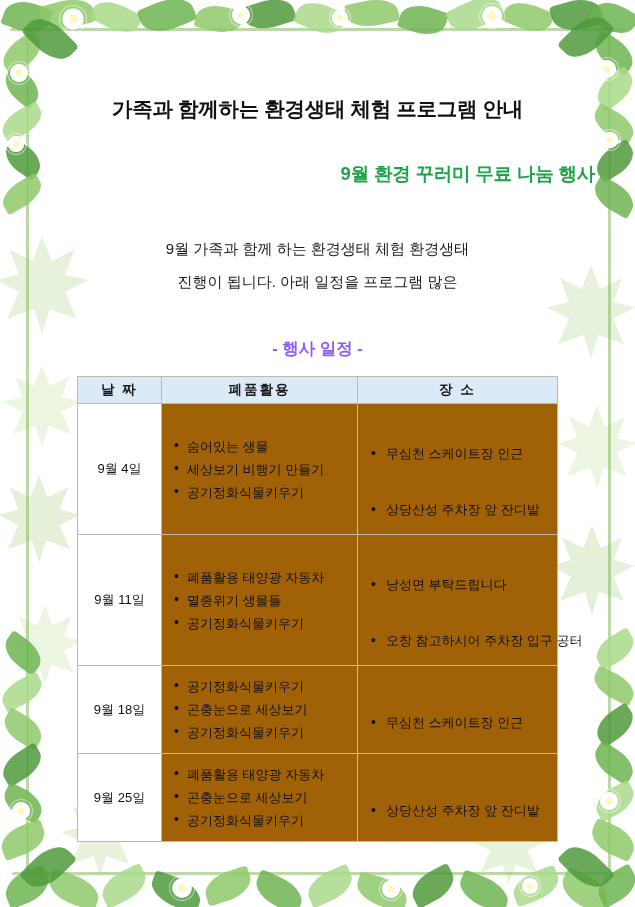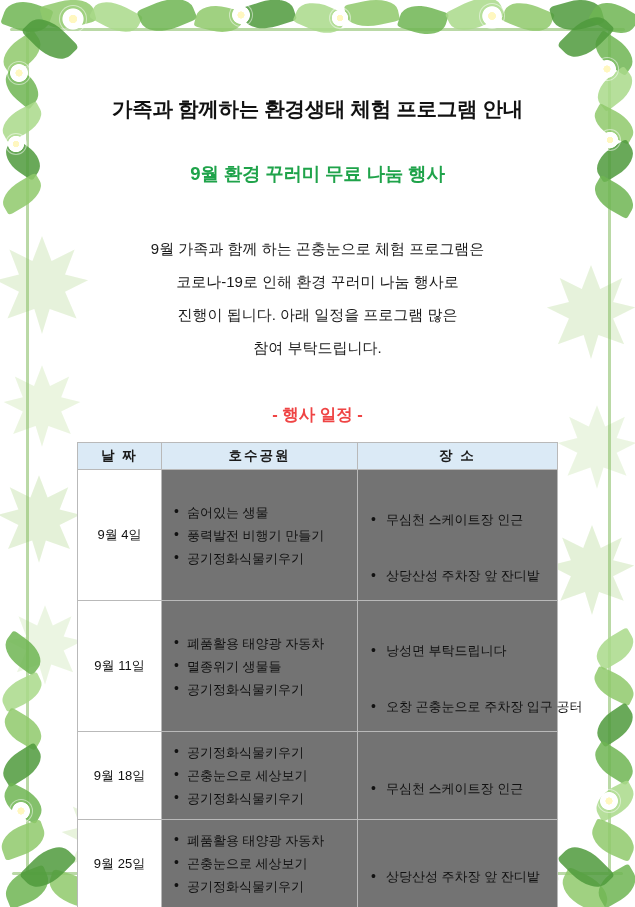--- a/index.html
+++ b/index.html
@@ -67,32 +67,33 @@
     letter-spacing: -0.3px;
     margin: 0 0 38px 0;
     white-space: nowrap;
   }
   .subtitle {
     font-size: 18.5px;
     font-weight: bold;
     color: #1fa34a;
     letter-spacing: -0.2px;
     margin: 0 0 46px 0;
+    text-align: right;
   }
   .intro {
     font-size: 15px;
     color: #1a1a1a;
     line-height: 33px;
     margin: 0 0 40px 0;
   }
   .intro div { white-space: nowrap; }
   .schedule-heading {
     font-size: 16.5px;
     font-weight: bold;
-    color: #ef4444;
+    color: #8b5cf6;
     margin: 0 0 16px 0;
   }
 
   table.schedule {
     width: 480px;
     margin: 0 auto;
     border-collapse: collapse;
     table-layout: fixed;
     background: #ffffff;
     padding-left: 10px;
@@ -113,21 +114,21 @@
   col.c-prog { width: 196px; }
   col.c-place { width: 200px; }
 
   td.date {
     font-size: 13px;
     color: #111111;
     text-align: center;
     background: #ffffff;
     white-space: nowrap;
   }
-  td.cell { padding: 9px 8px 9px 10px; background: #737373; }
+  td.cell { padding: 9px 8px 9px 10px; background: #a16207; }
   ul.bul {
     margin: 0;
     padding: 0;
     list-style: none;
     text-align: left;
   }
   ul.bul li {
     font-size: 13px;
     color: #111111;
     line-height: 23px;
@@ -258,48 +259,46 @@
     <div class="blossom" style="left:520px; top:876px;width:20px; height:20px;"></div>
   </div>
 
   <div class="content">
 
     <h1 class="title">가족과 함께하는 환경생태 체험 프로그램 안내</h1>
 
     <h2 class="subtitle">9월 환경 꾸러미 무료 나눔 행사</h2>
 
     <div class="intro">
-      <div>9월 가족과 함께 하는 곤충눈으로 체험 프로그램은</div>
-      <div>코로나-19로 인해 환경 꾸러미 나눔 행사로</div>
+      <div>9월 가족과 함께 하는 환경생태 체험 환경생태</div>
       <div>진행이 됩니다. 아래 일정을 프로그램 많은</div>
-      <div>참여 부탁드립니다.</div>
     </div>
 
     <div class="schedule-heading">- 행사 일정 -</div>
 
     <table class="schedule">
       <colgroup>
         <col class="c-date">
         <col class="c-prog">
         <col class="c-place">
       </colgroup>
       <thead>
         <tr>
           <th>날 짜</th>
-          <th>호수공원</th>
+          <th>폐품활용</th>
           <th>장    소</th>
         </tr>
       </thead>
       <tbody>
         <tr>
           <td class="date">9월  4일</td>
           <td class="cell">
             <ul class="bul">
               <li>숨어있는 생물</li>
-              <li>풍력발전 비행기 만들기</li>
+              <li>세상보기 비행기 만들기</li>
               <li>공기정화식물키우기</li>
             </ul>
           </td>
           <td class="cell">
             <ul class="bul place">
               <li>무심천 스케이트장 인근</li>
               <li>상당산성 주차장 앞 잔디밭</li>
             </ul>
           </td>
         </tr>
@@ -308,21 +307,21 @@
           <td class="cell">
             <ul class="bul">
               <li>폐품활용 태양광 자동차</li>
               <li>멸종위기 생물들</li>
               <li>공기정화식물키우기</li>
             </ul>
           </td>
           <td class="cell">
             <ul class="bul place">
               <li>낭성면 부탁드립니다</li>
-              <li>오창 곤충눈으로 주차장 입구 공터</li>
+              <li>오창 참고하시어 주차장 입구 공터</li>
             </ul>
           </td>
         </tr>
         <tr>
           <td class="date">9월 18일</td>
           <td class="cell">
             <ul class="bul">
               <li>공기정화식물키우기</li>
               <li>곤충눈으로 세상보기</li>
               <li>공기정화식물키우기</li>

